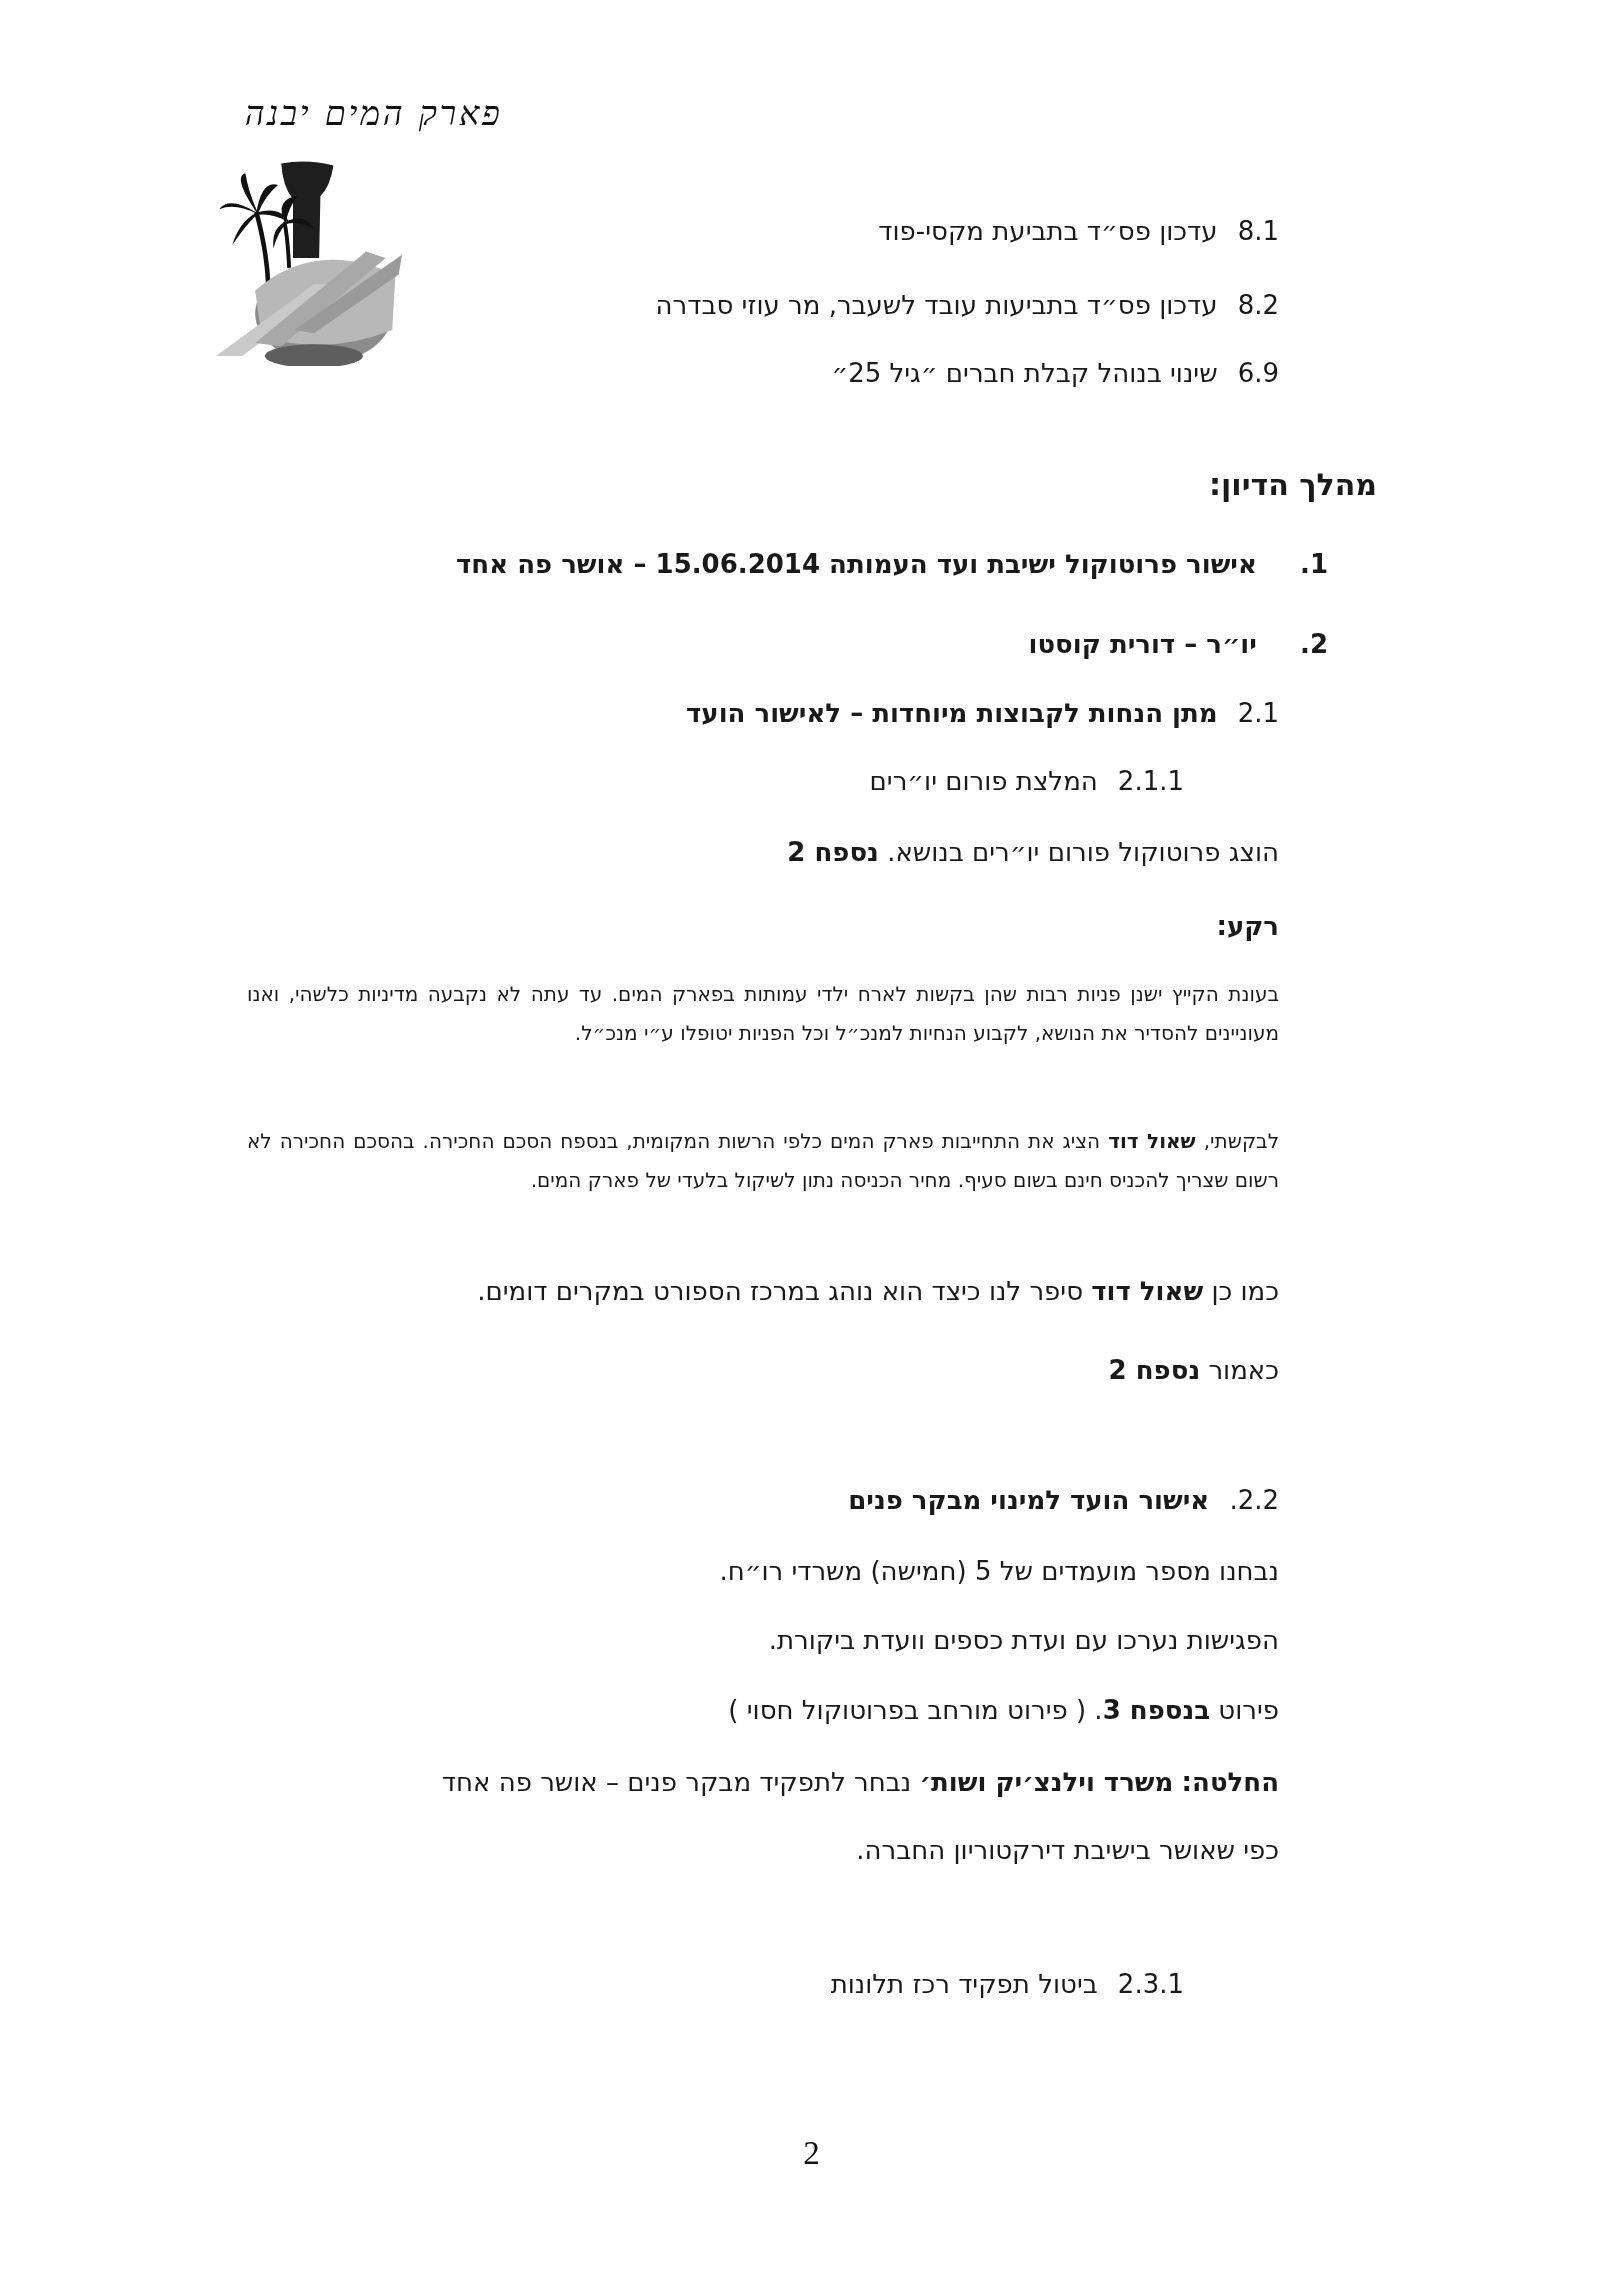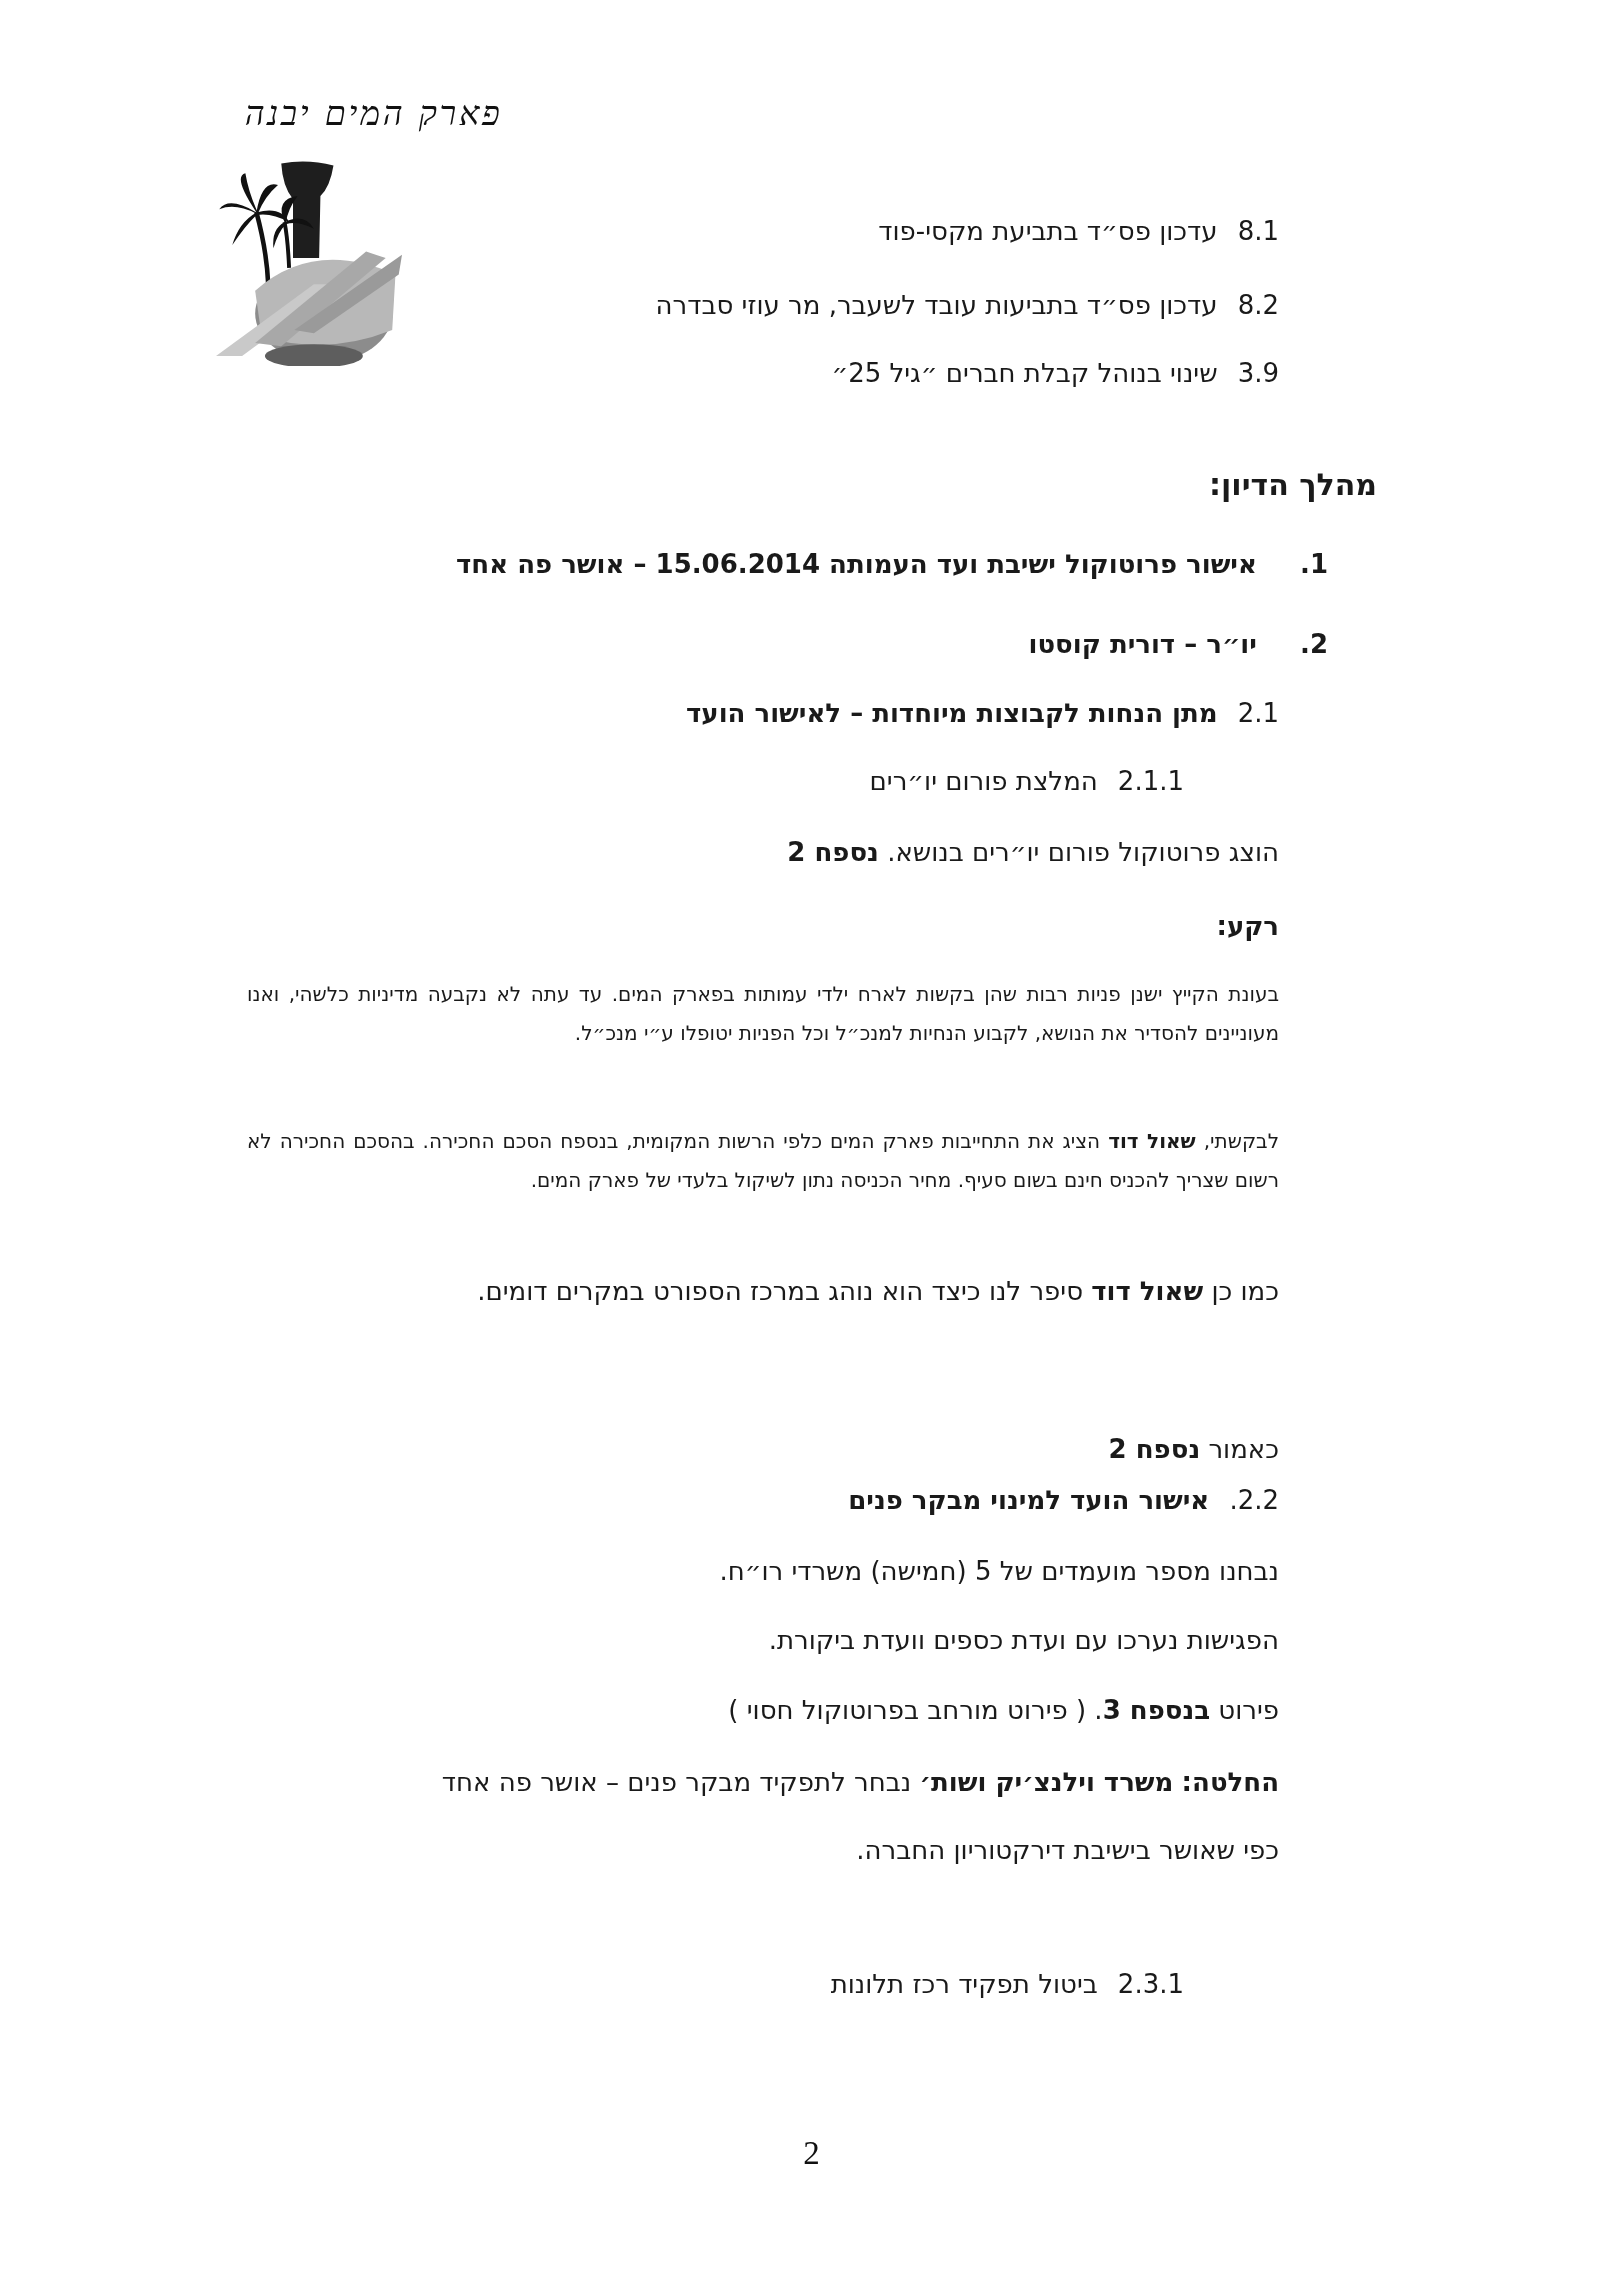--- a/index.html
+++ b/index.html
@@ -63,21 +63,21 @@
 
   <div class="line r1955" style="top:213px;">
     <span class="num">8.1</span>
     <span>עדכון פס״ד בתביעת מקסי-פוד</span>
   </div>
   <div class="line r1955" style="top:287px;">
     <span class="num">8.2</span>
     <span>עדכון פס״ד בתביעות עובד לשעבר, מר עוזי סבדרה</span>
   </div>
   <div class="line r1955" style="top:355px;">
-    <span class="num">3.9</span>
+    <span class="num">6.9</span>
     <span>שינוי בנוהל קבלת חברים ״גיל 25״</span>
   </div>
 
   <div class="line r2105 heading u" style="top:466px;">מהלך הדיון:</div>
 
   <div class="line r2030 b" style="top:546px;">
     <span class="num-wide">1.</span>
     <span>אישור פרוטוקול ישיבת ועד העמותה 15.06.2014 – אושר פה אחד</span>
   </div>
 
@@ -111,21 +111,21 @@
     <span>הציג את התחייבות פארק המים כלפי הרשות המקומית, בנספח הסכם החכירה. בהסכם החכירה לא רשום שצריך להכניס חינם בשום סעיף. מחיר הכניסה נתון לשיקול בלעדי של פארק המים.</span>
   </div>
 
   <div class="line r1955" style="top:1273px;">
     <span>כמו כן</span>
     <span class="b">שאול דוד</span>
     <span>סיפר לנו כיצד הוא נוהג במרכז הספורט במקרים דומים.</span>
   </div>
 
 
-  <div class="line r1955" style="top:1431px;">
+  <div class="line r1955" style="top:1352px;">
     <span>כאמור</span>
     <span class="b u">נספח 2</span>
   </div>
 
   <div class="line r1955" style="top:1482px;">
     <span class="num">2.2.</span>
     <span class="b">אישור הועד למינוי מבקר פנים</span>
   </div>
 
   <div class="line r1955" style="top:1553px;">נבחנו מספר מועמדים של 5 (חמישה) משרדי רו״ח.</div>

